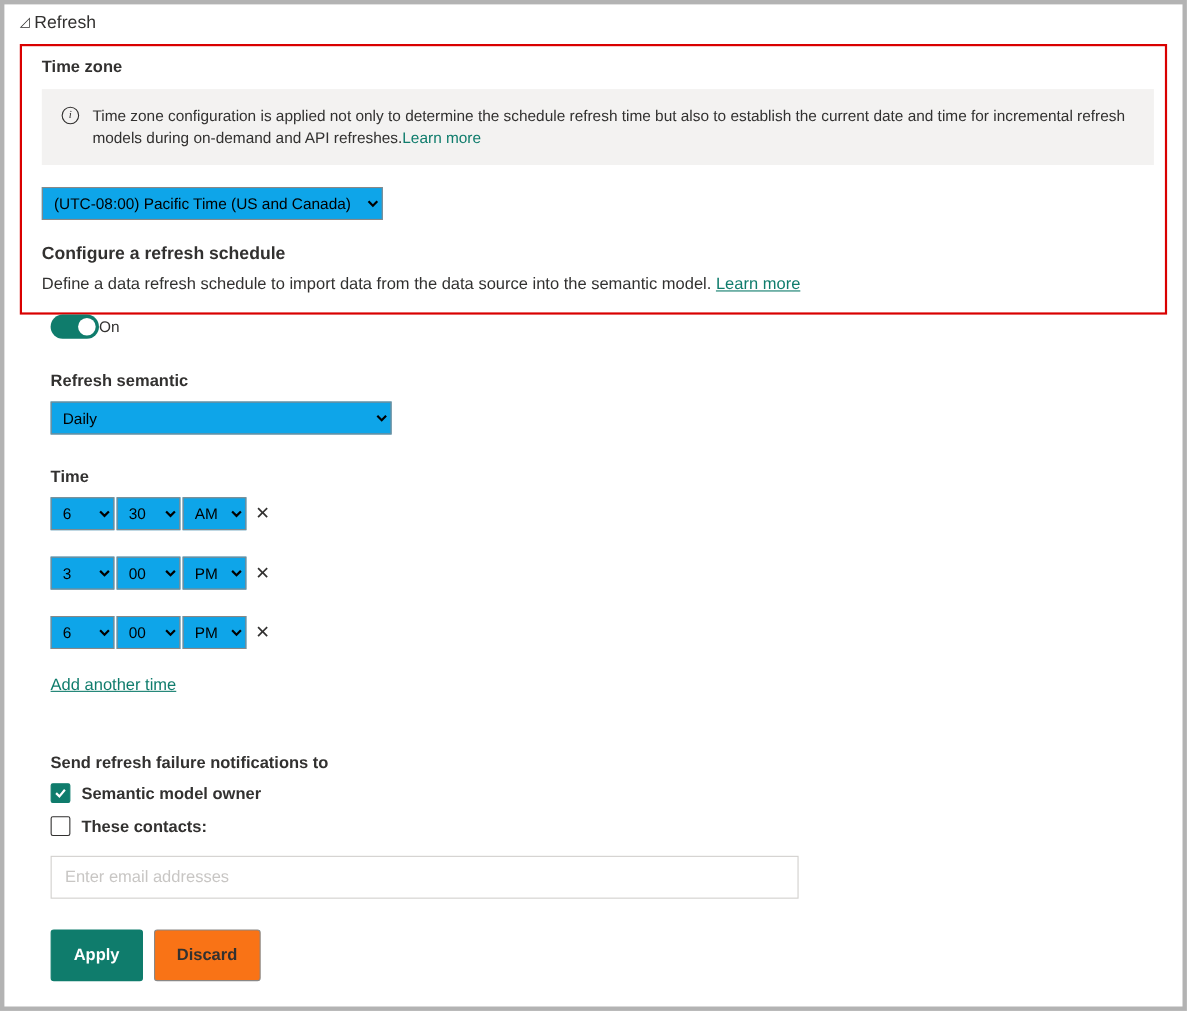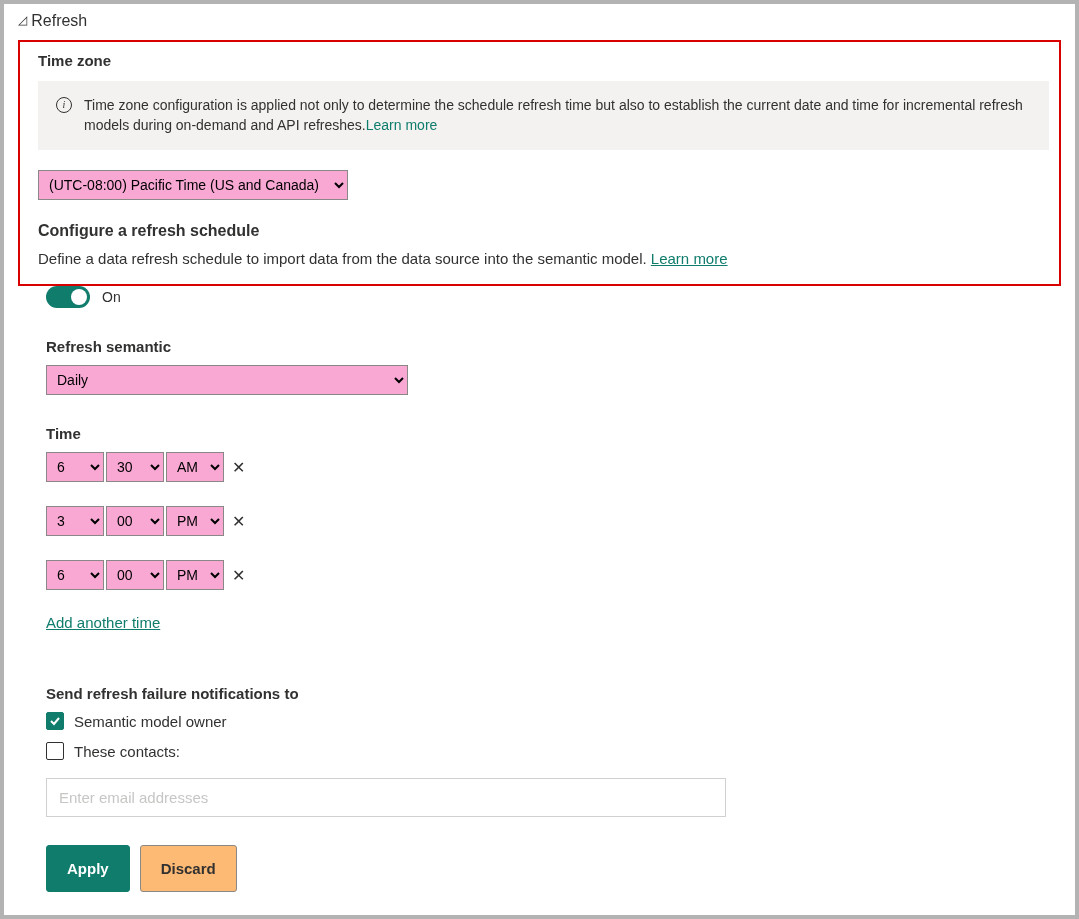--- a/index.html
+++ b/index.html
@@ -69,38 +69,37 @@
     .link-nou {
       color: #0f7c6c;
       text-decoration: none;
       cursor: pointer;
     }
     select {
       font-family: inherit;
       font-size: 14px;
       padding: 4px 6px;
       border: 1px solid #8a8886;
-      background: #f9a8d4;
+      background: #0ea5e9;
       height: 30px;
     }
     .tz-select { width: 310px; margin-bottom: 22px; }
     .schedule-heading {
       font-weight: 600;
       font-size: 16px;
       margin-bottom: 8px;
     }
     .schedule-desc {
       font-size: 15px;
       line-height: 1.5;
     }
     .content-inner { padding: 0 0 0 28px; }
     .toggle-row {
       display: flex;
       align-items: center;
-      gap: 12px;
       margin-bottom: 30px;
     }
     .toggle {
       width: 44px;
       height: 22px;
       background: #0f7c6c;
       border-radius: 11px;
       position: relative;
       cursor: pointer;
     }
@@ -112,21 +111,21 @@
       width: 16px;
       height: 16px;
       background: #fff;
       border-radius: 50%;
     }
     .field-label {
       font-weight: 600;
       font-size: 15px;
       margin-bottom: 10px;
     }
-    .freq-select { width: 362px; }
+    .freq-select { width: 310px; }
     .freq-block { margin-bottom: 30px; }
     .time-block { margin-bottom: 18px; }
     .time-row {
       display: flex;
       align-items: center;
       gap: 2px;
       margin-bottom: 24px;
     }
     .time-row select { width: 58px; }
     .close-x {
@@ -142,20 +141,21 @@
       cursor: pointer;
       display: inline-block;
       margin-bottom: 36px;
       font-size: 15px;
     }
     .checkbox-row {
       display: flex;
       align-items: center;
       gap: 10px;
       margin-bottom: 12px;
+      font-weight: bold;
     }
     .cb {
       width: 18px;
       height: 18px;
       border: 1.3px solid #323130;
       border-radius: 2px;
       display: flex;
       align-items: center;
       justify-content: center;
       cursor: pointer;
@@ -187,21 +187,21 @@
       padding: 14px 20px;
       border-radius: 3px;
       cursor: pointer;
     }
     .btn-primary {
       background: #0f7c6c;
       color: #fff;
       border: 1px solid #0f7c6c;
     }
     .btn-secondary {
-      background: #fdba74;
+      background: #f97316;
       color: #323130;
       border: 1px solid #8a8886;
     }
   </style>
 </head>
 <body>
 
 <div class="header-row">
   <span class="triangle-icon">◿</span>
   <span class="header-title">Refresh</span>

